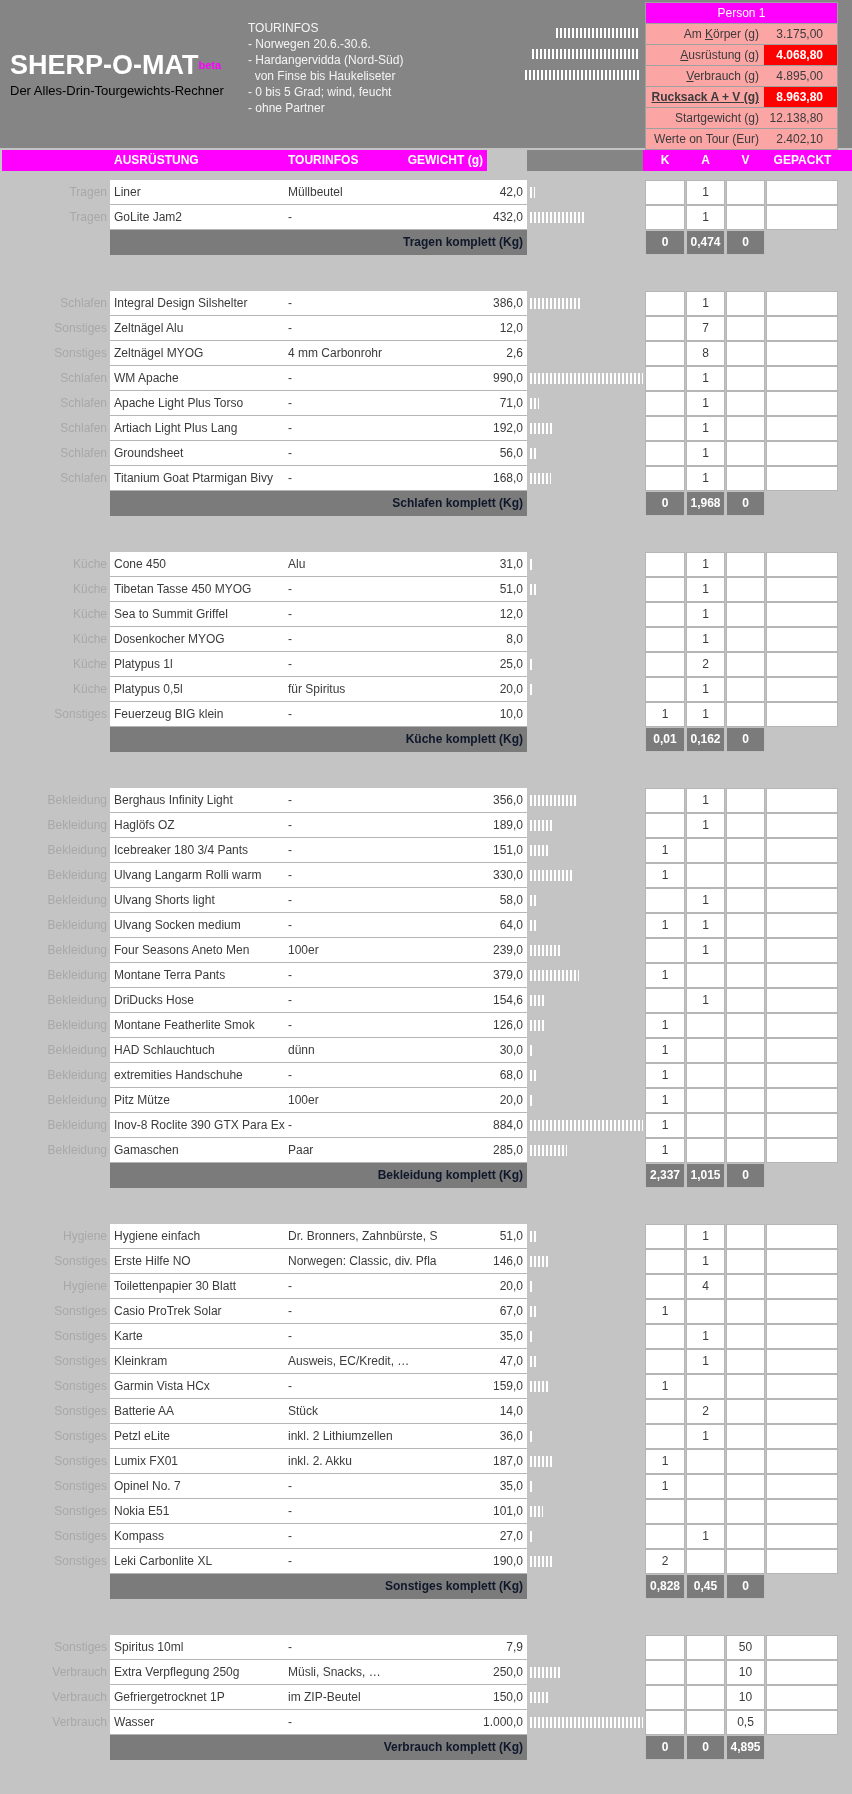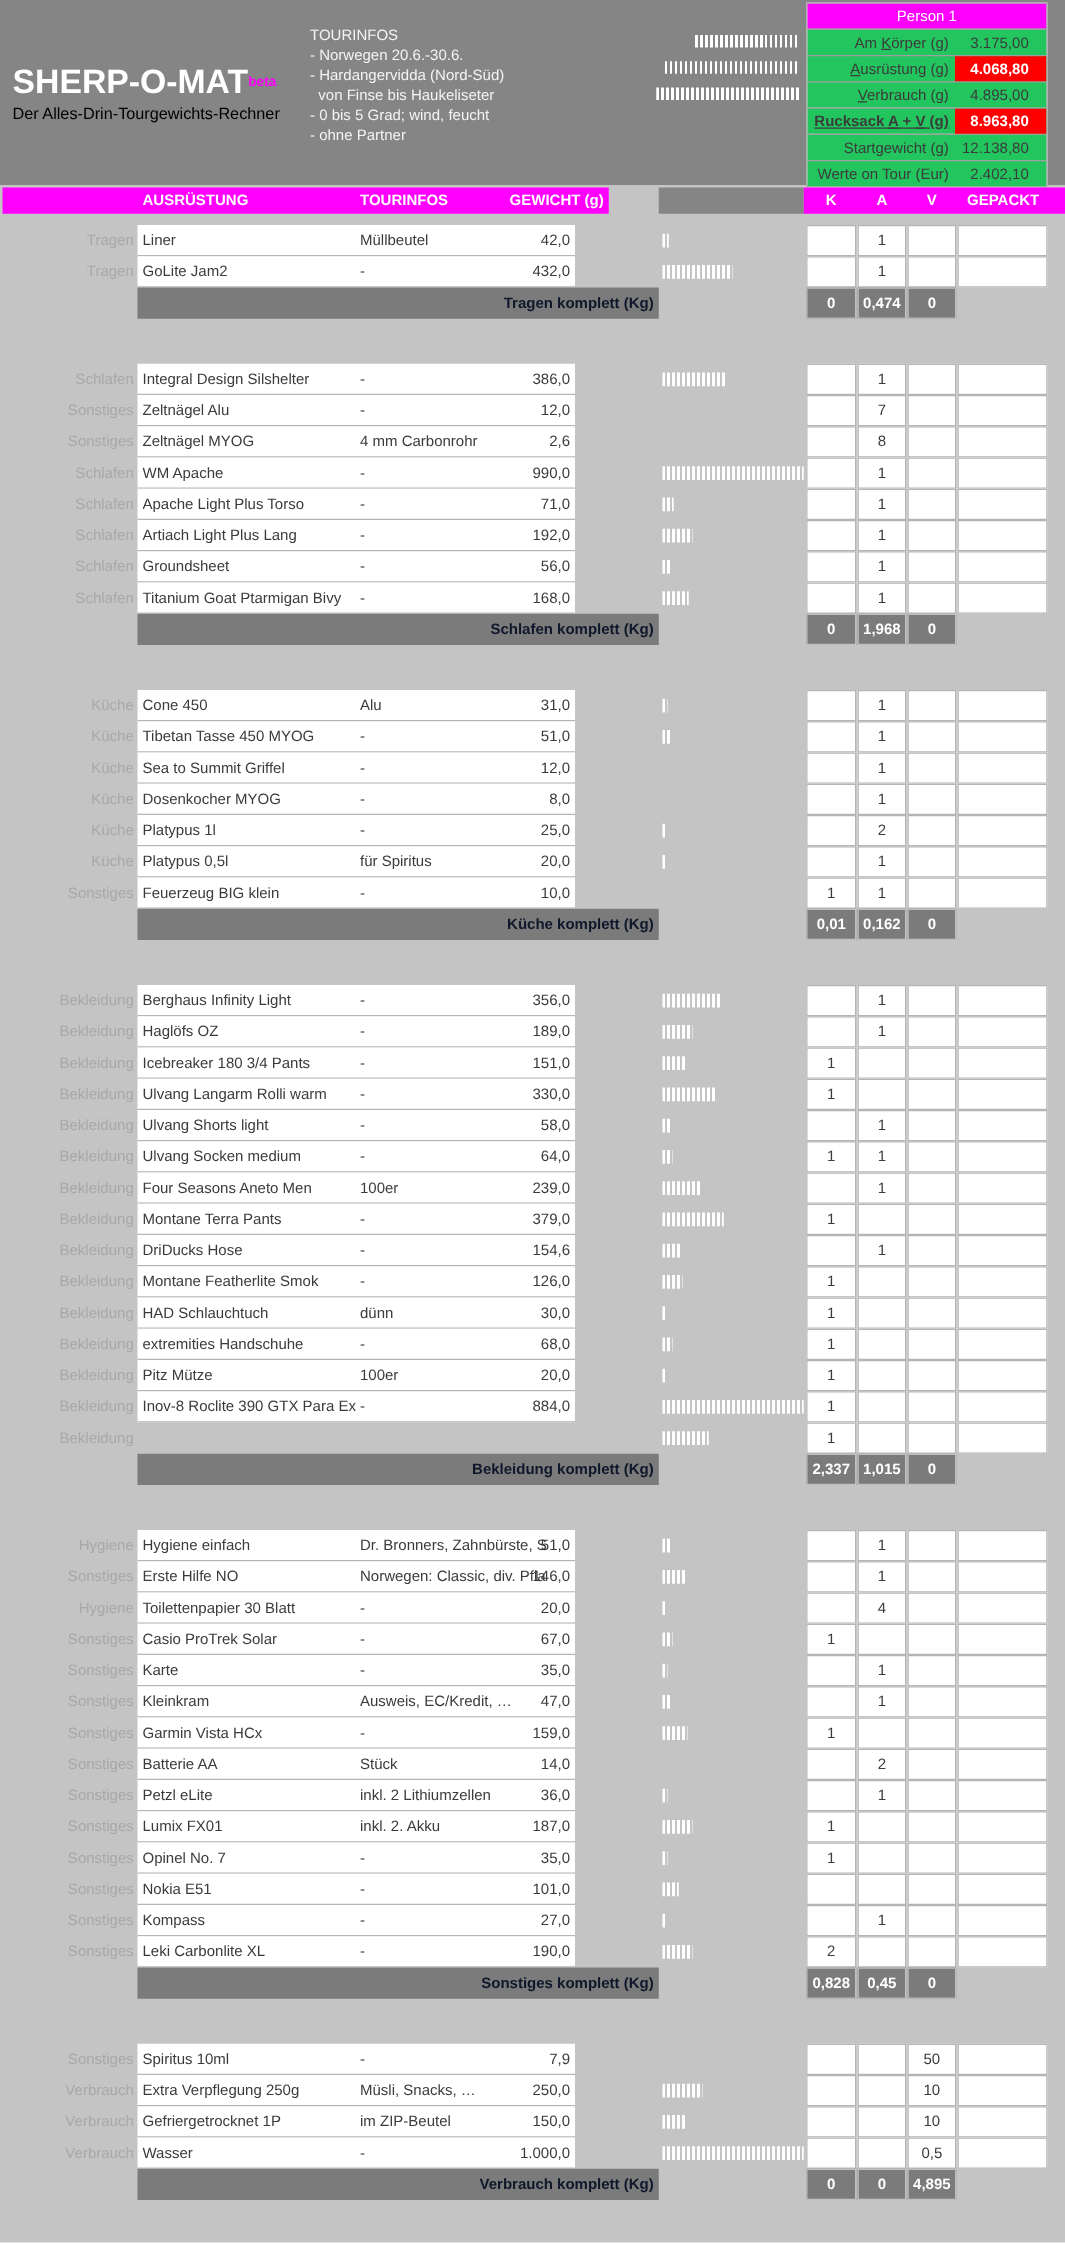--- a/index.html
+++ b/index.html
@@ -20,21 +20,21 @@
   .tourinfos{position:absolute;left:248px;top:20px;color:#f4f4f4;line-height:16px;}
   .tourinfos .line{white-space:pre;}
 
   
   .hbar{background:repeating-linear-gradient(90deg,#fff 0 2px,rgba(0,0,0,0) 2px 4px);}
   .top-hbar{position:absolute;right:212px;height:10px;}
 
   
   .person{position:absolute;left:645px;top:2px;width:193px;background:#fff;border:1px solid var(--pgrid);}
   .person .ptitle{height:20px;line-height:20px;background:var(--magenta);color:#fff;text-align:center;}
-  .person .prow{display:flex;height:21px;line-height:20px;border-top:1px solid var(--pgrid);background:#22c55e;}
+  .person .prow{display:flex;height:21px;line-height:20px;border-top:1px solid var(--pgrid);background:#fca5a5;}
   .person .plabel{flex:1;text-align:right;padding-right:5px;white-space:nowrap;}
   .person .plabel.bold{font-weight:bold;text-decoration:underline;}
   .person .pvalue{width:73px;text-align:right;padding-right:14px;white-space:nowrap;}
   .person .pvalue.red{background:var(--red);color:#fff;font-weight:bold;}
   .person u{text-decoration:underline;}
 
   
   .thead{position:absolute;left:0;top:150px;width:852px;height:21px;}
   .thead .seg{position:absolute;top:0;height:21px;background:var(--magenta);color:#fff;font-weight:bold;line-height:21px;}
   .thead .seg-left{left:2px;width:485px;}
@@ -43,21 +43,21 @@
   .thead .h-item{position:absolute;left:112px;}
   .thead .h-comment{position:absolute;left:286px;}
   .thead .h-weight{position:absolute;right:4px;}
   .thead .h-cell{position:absolute;text-align:center;}
 
   
   .sections{position:absolute;left:0;top:180px;width:852px;}
   .section{margin-bottom:36px;}
   .row{position:relative;height:25px;}
   .cat{position:absolute;left:0;top:0;width:107px;height:24px;line-height:24px;text-align:right;color:var(--cat);white-space:nowrap;overflow:hidden;}
-  .main{position:absolute;left:110px;top:0;width:350px;height:25px;background:#fff;border-bottom:1px solid var(--grid);line-height:24px;white-space:nowrap;}
+  .main{position:absolute;left:110px;top:0;width:417px;height:25px;background:#fff;border-bottom:1px solid var(--grid);line-height:24px;white-space:nowrap;}
   .item{position:absolute;left:4px;width:174px;overflow:hidden;}
   .comment{position:absolute;left:178px;width:172px;overflow:hidden;}
   .weight{position:absolute;right:4px;}
   .rbar{position:absolute;left:530px;top:7px;height:11px;}
   .cell{position:absolute;top:0;height:25px;background:#fff;border:1px solid var(--grid);text-align:center;line-height:23px;}
   .cell.k{left:645px;width:40px;}
   .cell.a{left:686px;width:39px;}
   .cell.v{left:726px;width:39px;}
   .cell.g{left:766px;width:72px;}
   .row.total .tband{position:absolute;left:110px;top:0;width:417px;height:25px;background:var(--total);color:#0f172a;font-weight:bold;line-height:25px;}
@@ -561,20 +561,25 @@
             <span class="weight">884,0</span>
           </div>
           <div class="hbar rbar" style="width: 113px;"></div>
           <div class="cell k">1</div>
           <div class="cell a"></div>
           <div class="cell v"></div>
           <div class="cell g"></div>
         </div>
         <div class="row">
           <span class="cat">Bekleidung</span>
+          <div class="main">
+            <span class="item">Gamaschen</span>
+            <span class="comment">Paar</span>
+            <span class="weight">285,0</span>
+          </div>
           <div class="hbar rbar" style="width: 37px;"></div>
           <div class="cell k">1</div>
           <div class="cell a"></div>
           <div class="cell v"></div>
           <div class="cell g"></div>
         </div>
         <div class="row total">
           <div class="tband">
             <span class="tlabel">Bekleidung komplett (Kg)</span>
           </div>

